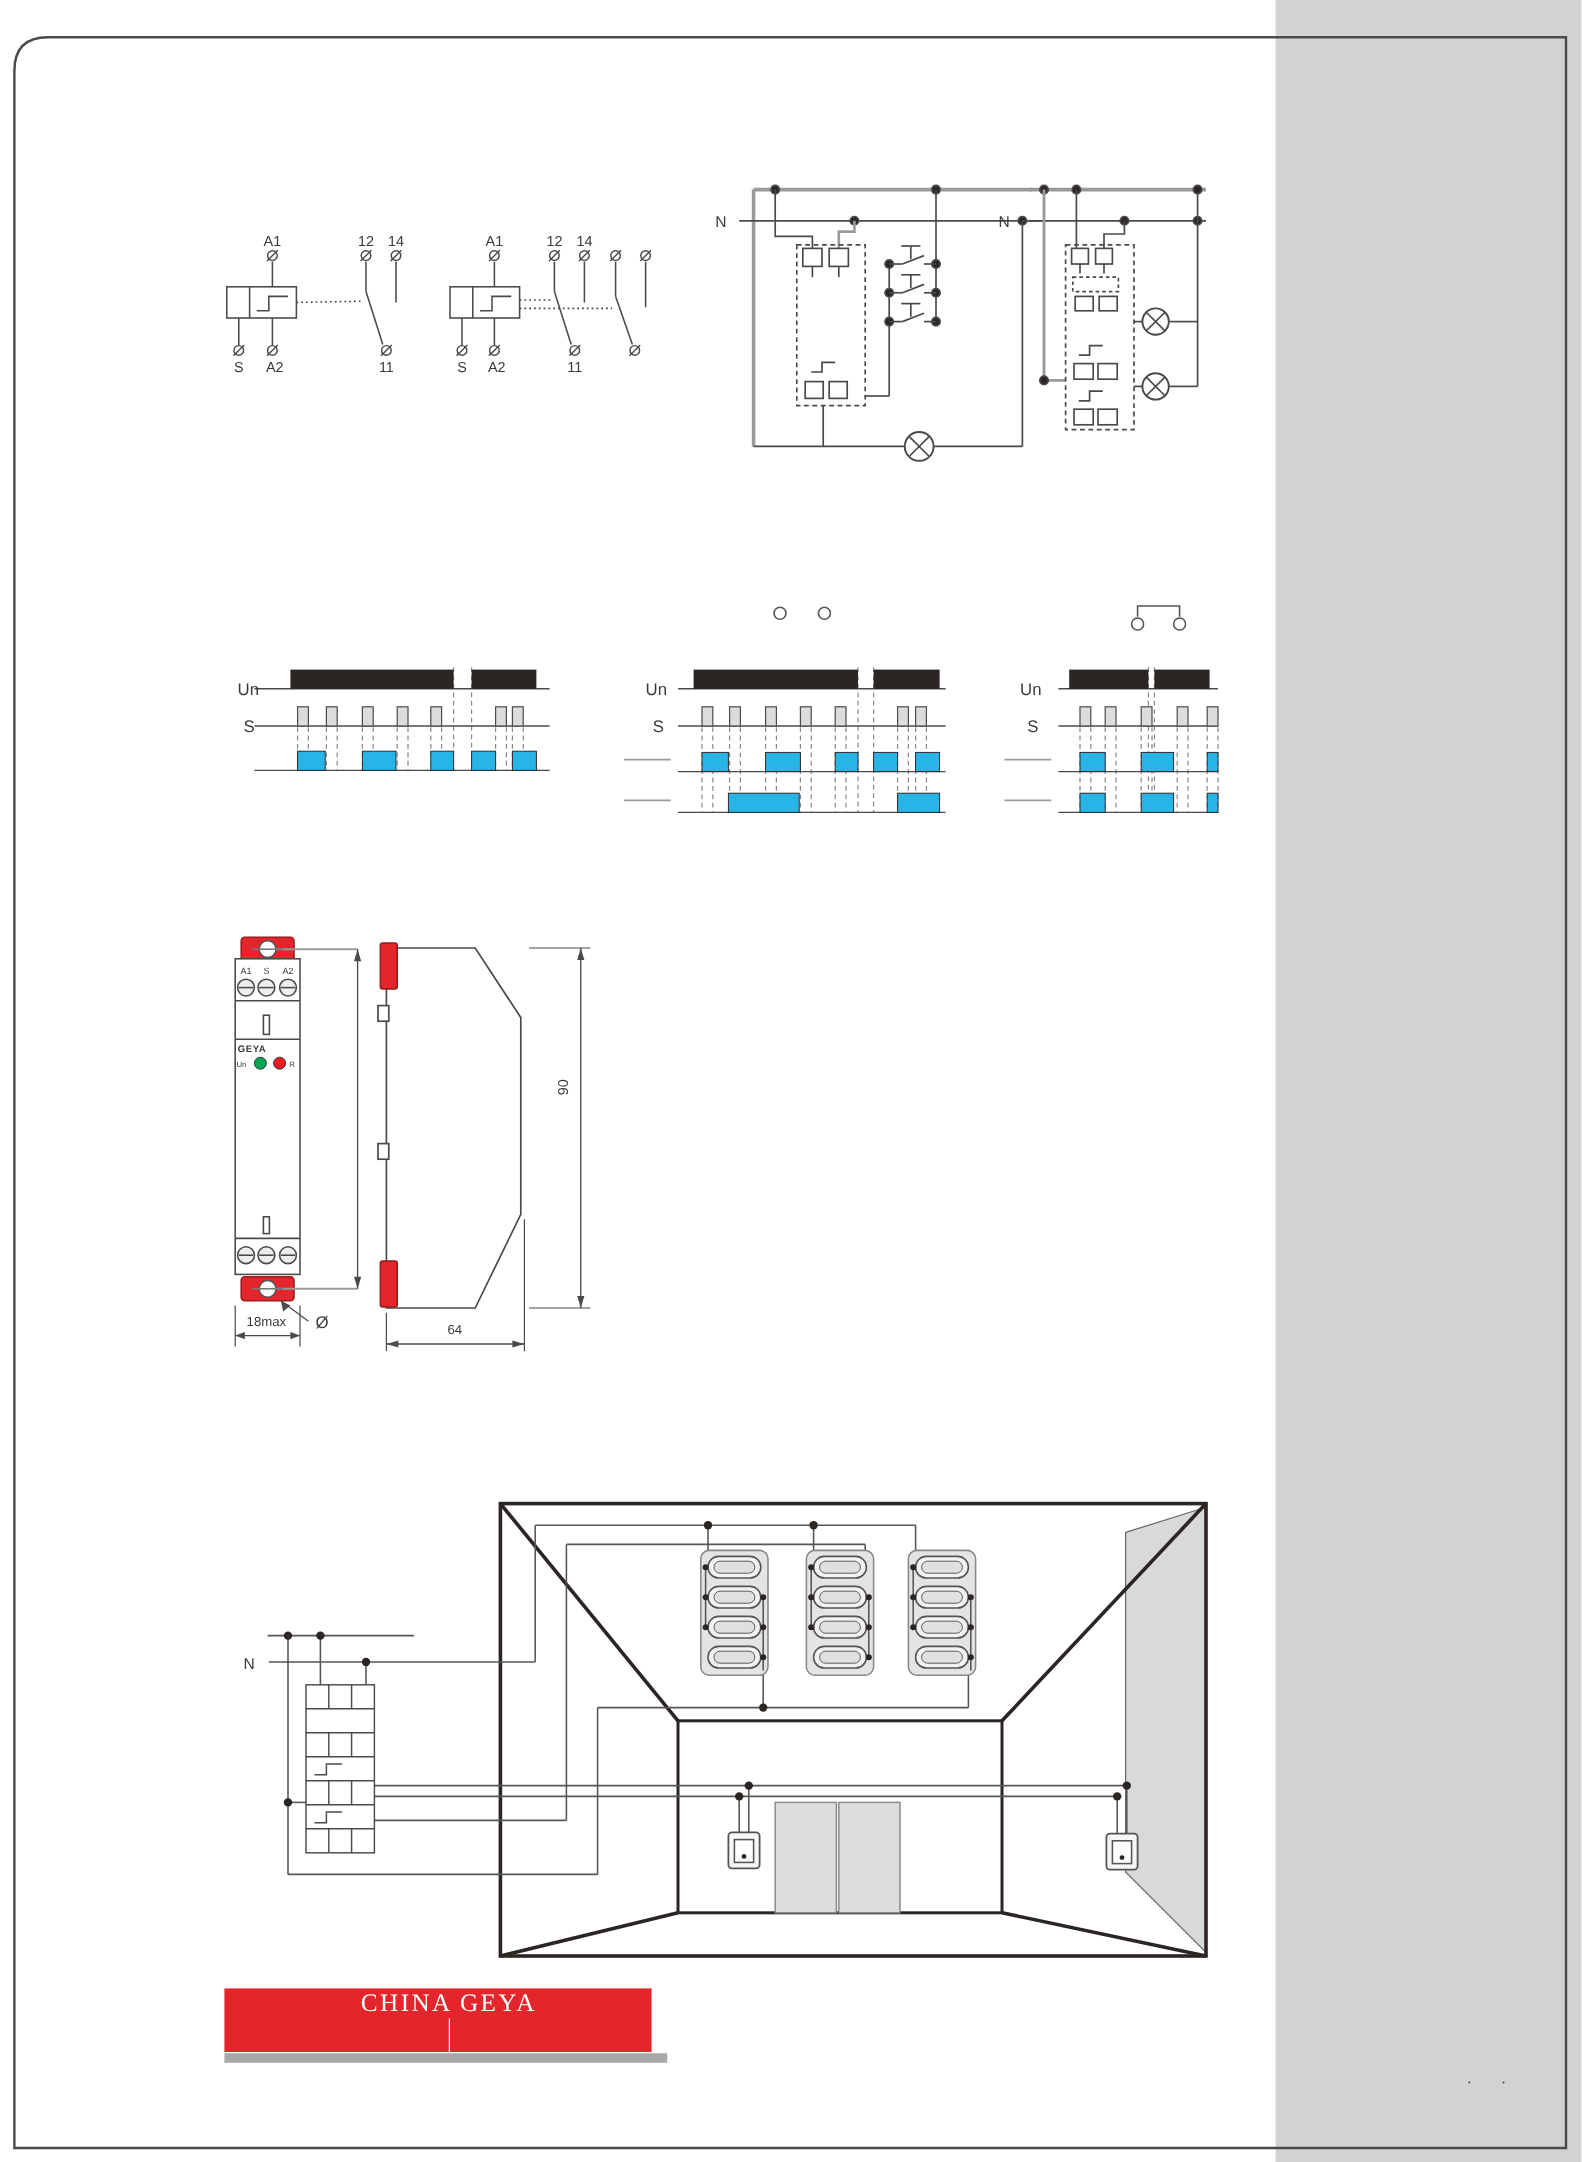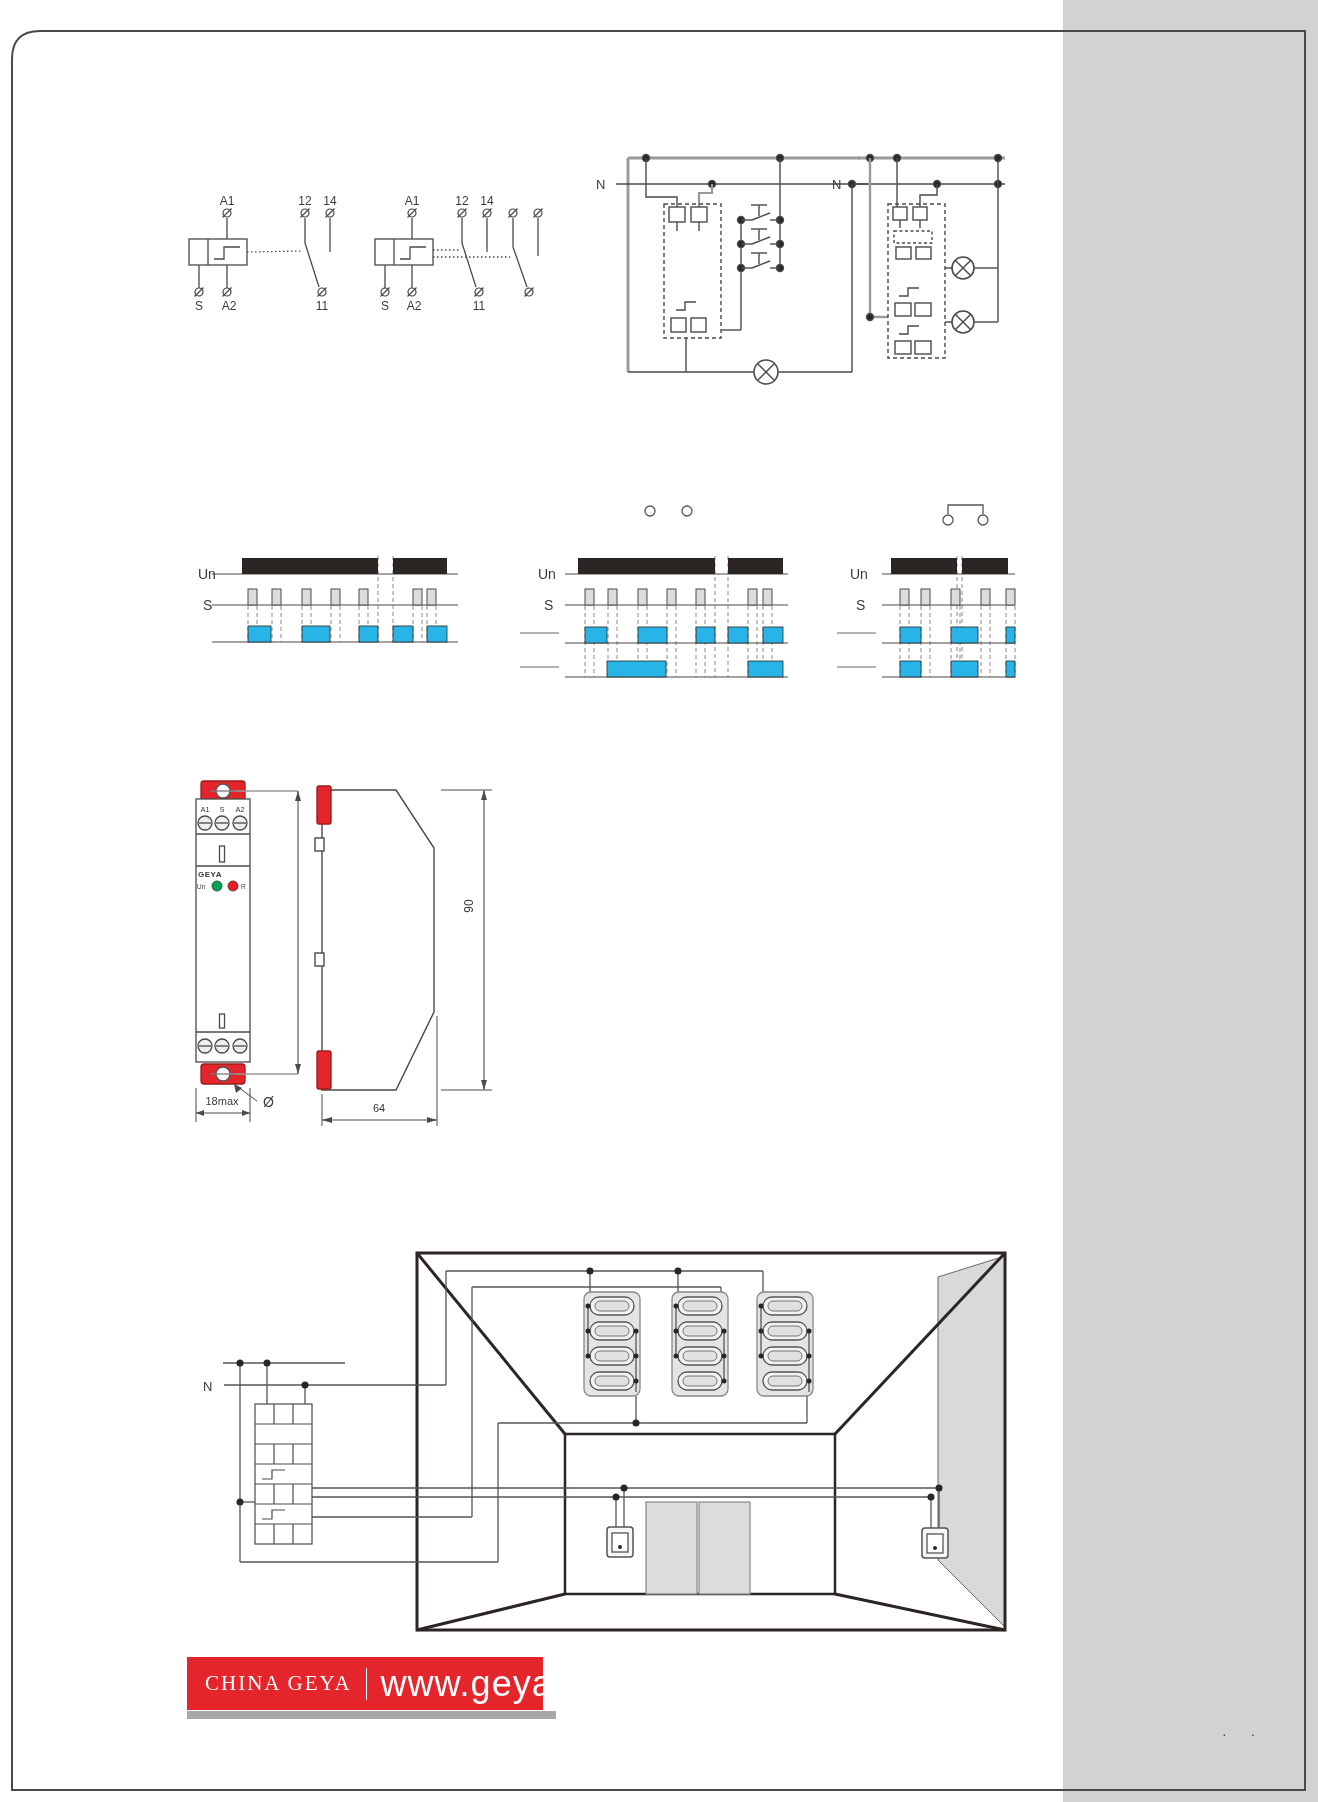--- a/index.html
+++ b/index.html
@@ -1,20 +1,20 @@
 <!DOCTYPE html>
 <html><head>
 <meta charset="utf-8">
 <style>
   html,body{margin:0;padding:0;background:#fff;}
   body{width:1318px;height:1802px;position:relative;overflow:hidden;
        font-family:"Liberation Sans",sans-serif;}
   svg text{font-family:"Liberation Sans",sans-serif;fill:#3a3a3a;}
   .footer-banner{position:absolute;left:187px;top:1657px;width:356px;height:53px;
-       background:#e4252b;display:flex;align-items:center;padding-left:18px;box-sizing:border-box;}
+       background:#e4252b;display:flex;align-items:center;padding-left:18px;box-sizing:border-box;flex-direction:column;}
   .footer-brand{color:#fff;font-family:"Liberation Serif",serif;font-size:21px;
        letter-spacing:2px;white-space:nowrap;}
   .footer-divider{width:1px;height:32px;background:#ffffff;margin:0 14px;flex:none;}
   .footer-url{color:#fff;font-size:36px;letter-spacing:1px;white-space:nowrap;}
   .footer-graybar{position:absolute;left:187px;top:1711px;width:369px;height:8px;background:#a8a8a8;}
   .page-dots{position:absolute;left:1222px;top:1726px;color:#444;font-size:14px;letter-spacing:10px;}
 </style>
 </head>
 <body>
 

